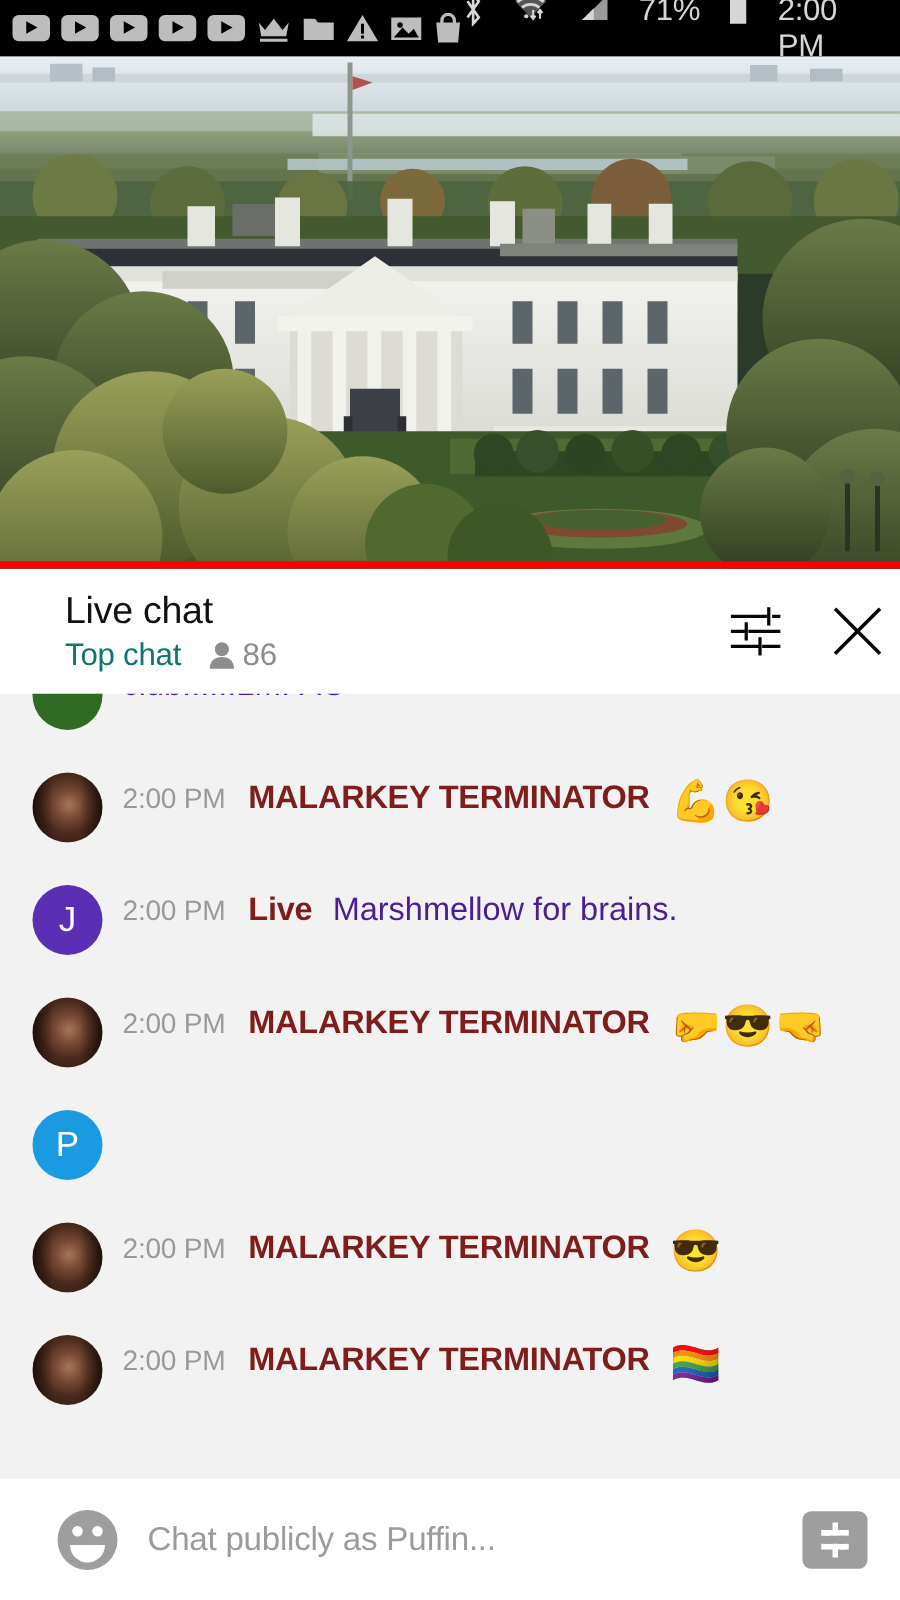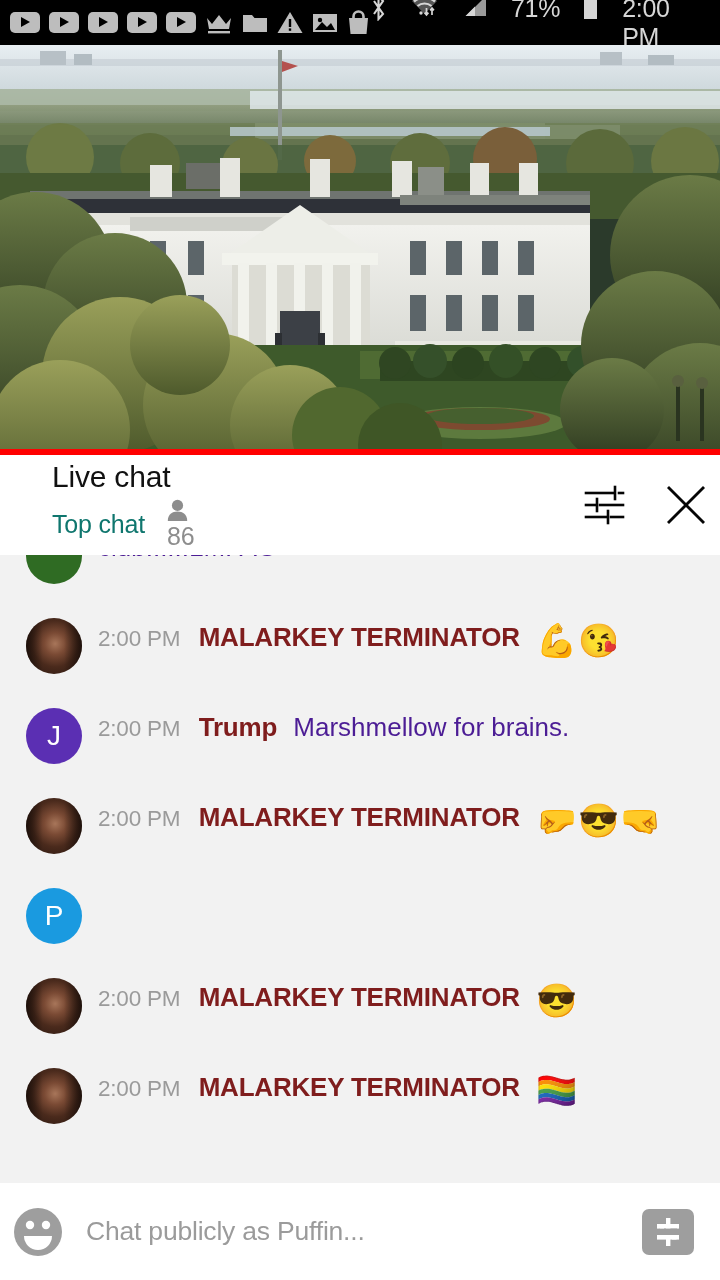--- a/index.html
+++ b/index.html
@@ -53,21 +53,21 @@
 
   
   #chat-header{
     height:100px;width:720px;background:#fff;
     display:flex;align-items:center;padding:0 26px 0 32px;margin-left:20px;
   }
   #chat-header-text{flex:1;}
   #chat-title{font-size:30px;color:#111;line-height:1.18;letter-spacing:-0.2px;}
   #chat-subrow{display:flex;align-items:center;margin-top:4px;}
   #chat-mode{font-size:25px;color:#0f766e;letter-spacing:-0.2px;}
-  #viewer-block{display:flex;align-items:center;margin-left:22px;flex-direction:column;}
+  #viewer-block{display:flex;align-items:center;margin-left:22px;}
   .person-ico{width:21px;height:23px;margin-right:6px;}
   #viewer-count{font-size:25px;color:#8d8d8d;}
   #chat-settings-button{width:56px;height:56px;display:flex;align-items:center;justify-content:center;margin-right:26px;}
   #chat-close-button{width:56px;height:56px;display:flex;align-items:center;justify-content:center;}
 
   
   #chat-list{
     width:720px;height:628px;background:#f2f2f2;overflow:hidden;
     position:relative;
   }
@@ -95,21 +95,21 @@
   }
   .msg-time{color:#9a9a9a;font-size:22.5px;letter-spacing:-0.2px;margin-right:11px;}
   .msg-author{color:#7f1d1d;font-weight:bold;letter-spacing:-0.2px;}
   .msg-author.caps{font-size:26px;}
   .msg-text{color:#4c1d95;margin-left:9px;}
   .msg-emoji{font-size:33px;vertical-align:-6px;letter-spacing:1px;margin-left:9px;}
 
   
   #chat-input-bar{
     width:720px;height:97px;background:#fff;
-    display:flex;align-items:center;padding:0 26px 0 12px;
+    display:flex;align-items:center;padding:0 26px 0 44px;
   }
   #emoji-button{width:52px;height:52px;flex:none;margin-right:22px;}
   #chat-input{
     flex:1;border:none;outline:none;background:transparent;
     font-family:"Liberation Sans", sans-serif;
     font-size:26.5px;color:#9b9b9b;letter-spacing:-0.2px;
   }
   #chat-input::placeholder{color:#9b9b9b;opacity:1;}
   #superchat-button{
     width:52px;height:46px;border-radius:7px;background:#9e9e9e;flex:none;
@@ -366,21 +366,21 @@
       <span class="msg-emoji">💪😘</span>
     </div>
   </div>
 
   <div class="chat-row">
     <div class="avatar" style="background:#5b2fb3;">
       <span>J</span>
     </div>
     <div class="msg-body">
       <span class="msg-time">2:00 PM</span>
-      <span class="msg-author">Trump</span>
+      <span class="msg-author">Live</span>
       <span class="msg-text">Marshmellow for brains.</span>
     </div>
   </div>
 
   <div class="chat-row">
     <div class="avatar photo"></div>
     <div class="msg-body">
       <span class="msg-time">2:00 PM</span>
       <span class="msg-author caps">MALARKEY TERMINATOR</span>
       <span class="msg-emoji">🤛😎🤜</span>

